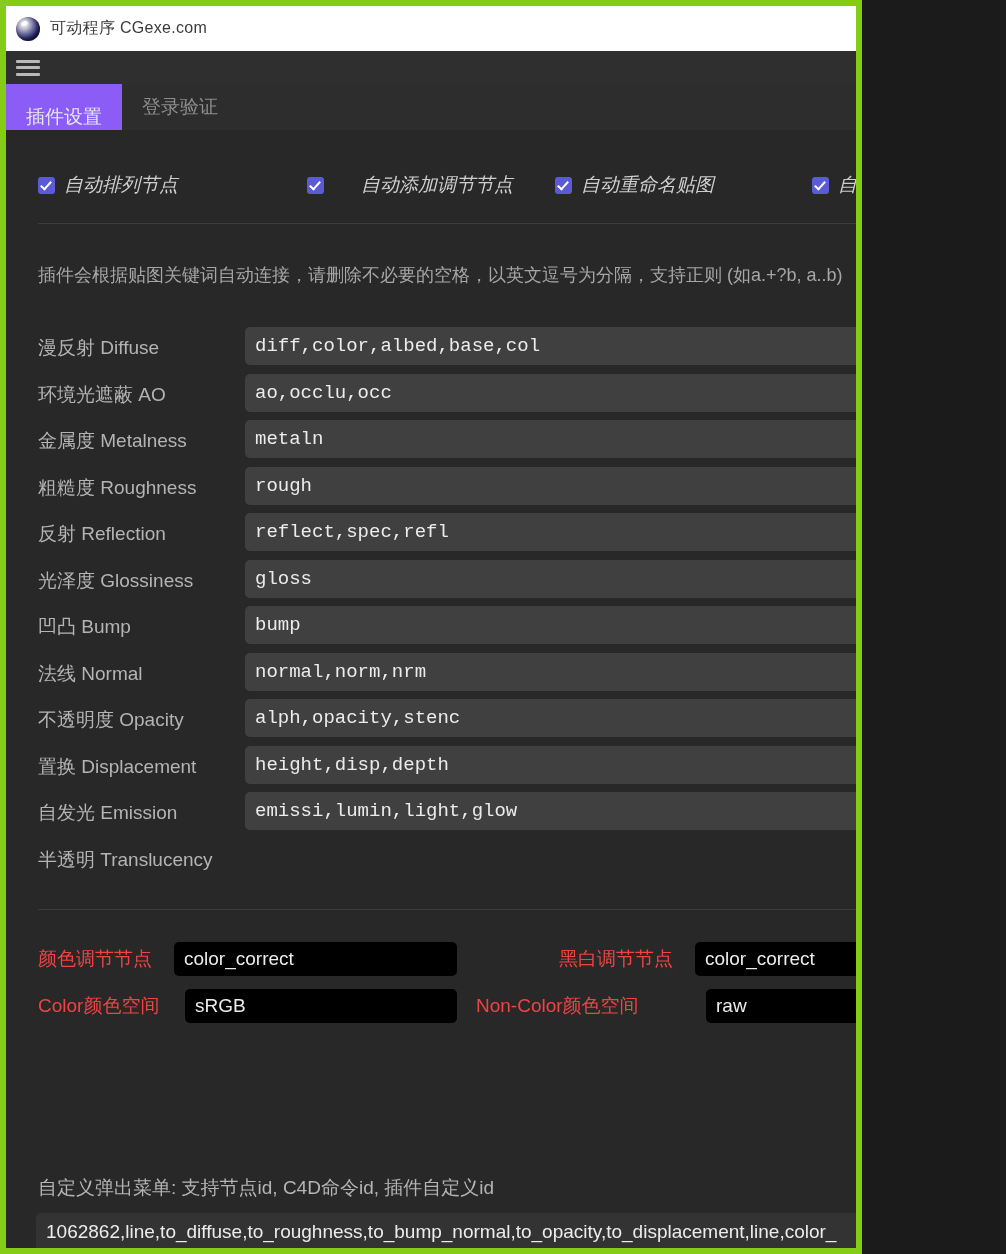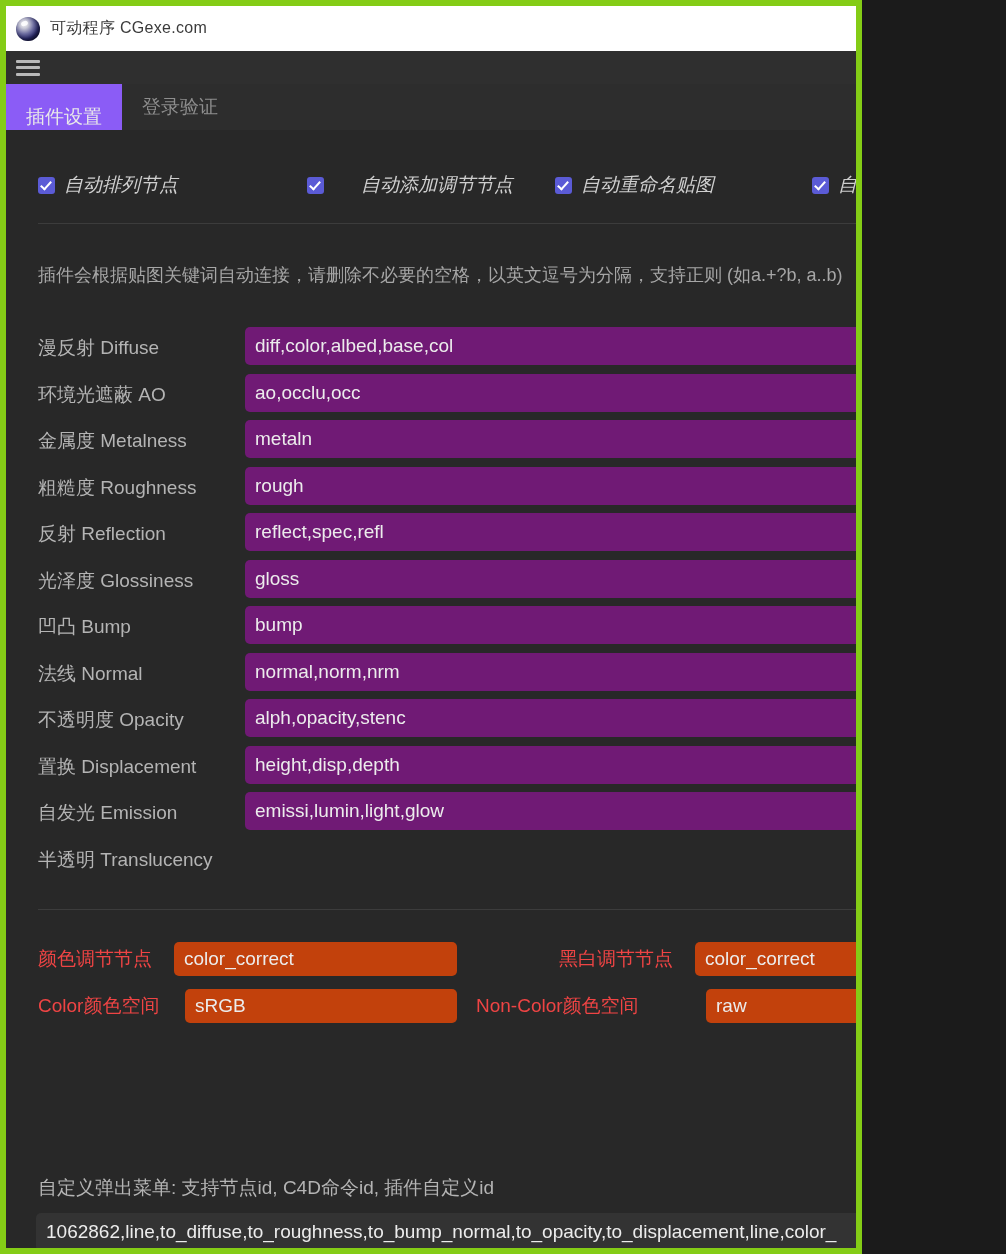--- a/index.html
+++ b/index.html
@@ -208,26 +208,26 @@
     font-size: 19px;
     color: #b4b4b4;
     white-space: nowrap;
   }
   .row-input {
     position: absolute;
     left: 239px;
     top: 2px;
     width: 735px;
     height: 38px;
-    background: #701a75;
+    background: #404040;
     border: none;
     border-radius: 5px;
     color: #ececec;
     font-size: 19px;
-    font-family: Liberation Sans, sans-serif;
+    font-family: Liberation Mono, monospace;
     padding: 0 10px;
     box-sizing: border-box;
     outline: none;
   }
 
   
   .nodefield {
     position: absolute;
     height: 34px;
   }
@@ -236,21 +236,21 @@
     top: 50%;
     transform: translateY(-50%);
     font-size: 19px;
     color: #ef4444;
     white-space: nowrap;
   }
   .nf-input {
     position: absolute;
     top: 0;
     height: 34px;
-    background: #c2410c;
+    background: #000000;
     border: none;
     border-radius: 5px;
     color: #ececec;
     font-size: 19px;
     font-family: "Liberation Sans", "DejaVu Sans", sans-serif;
     padding: 0 10px;
     box-sizing: border-box;
     outline: none;
   }
 

